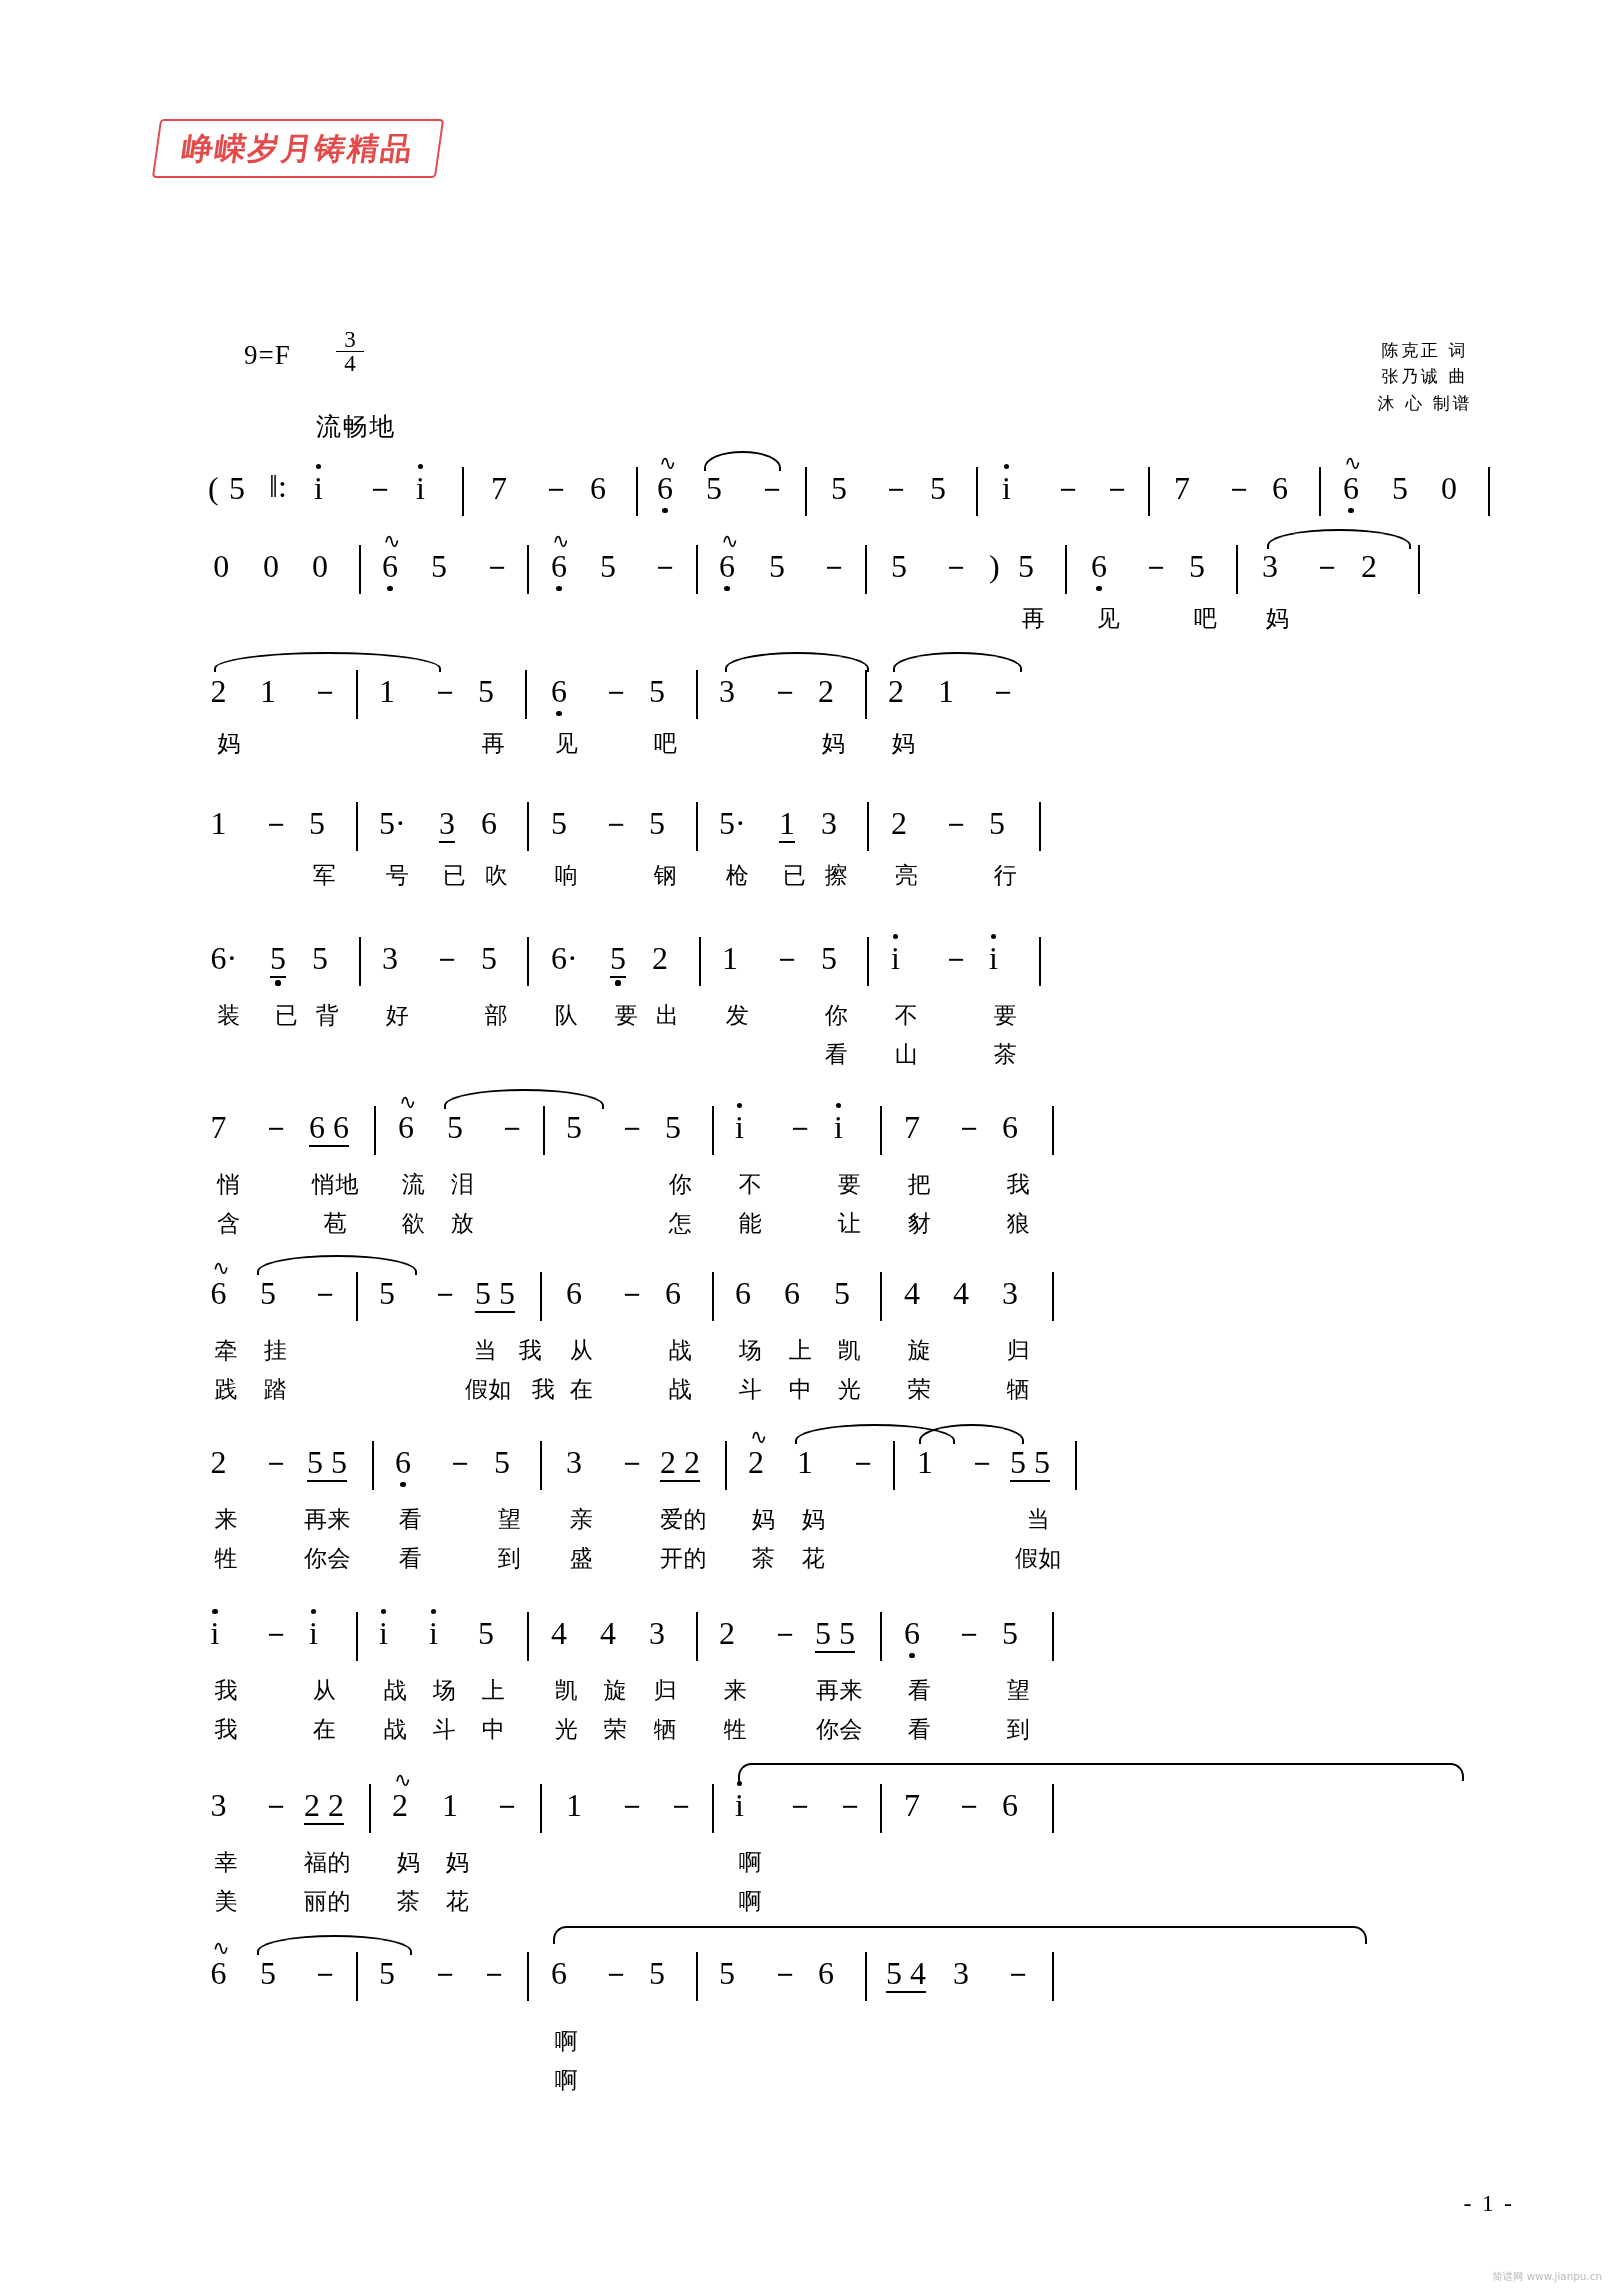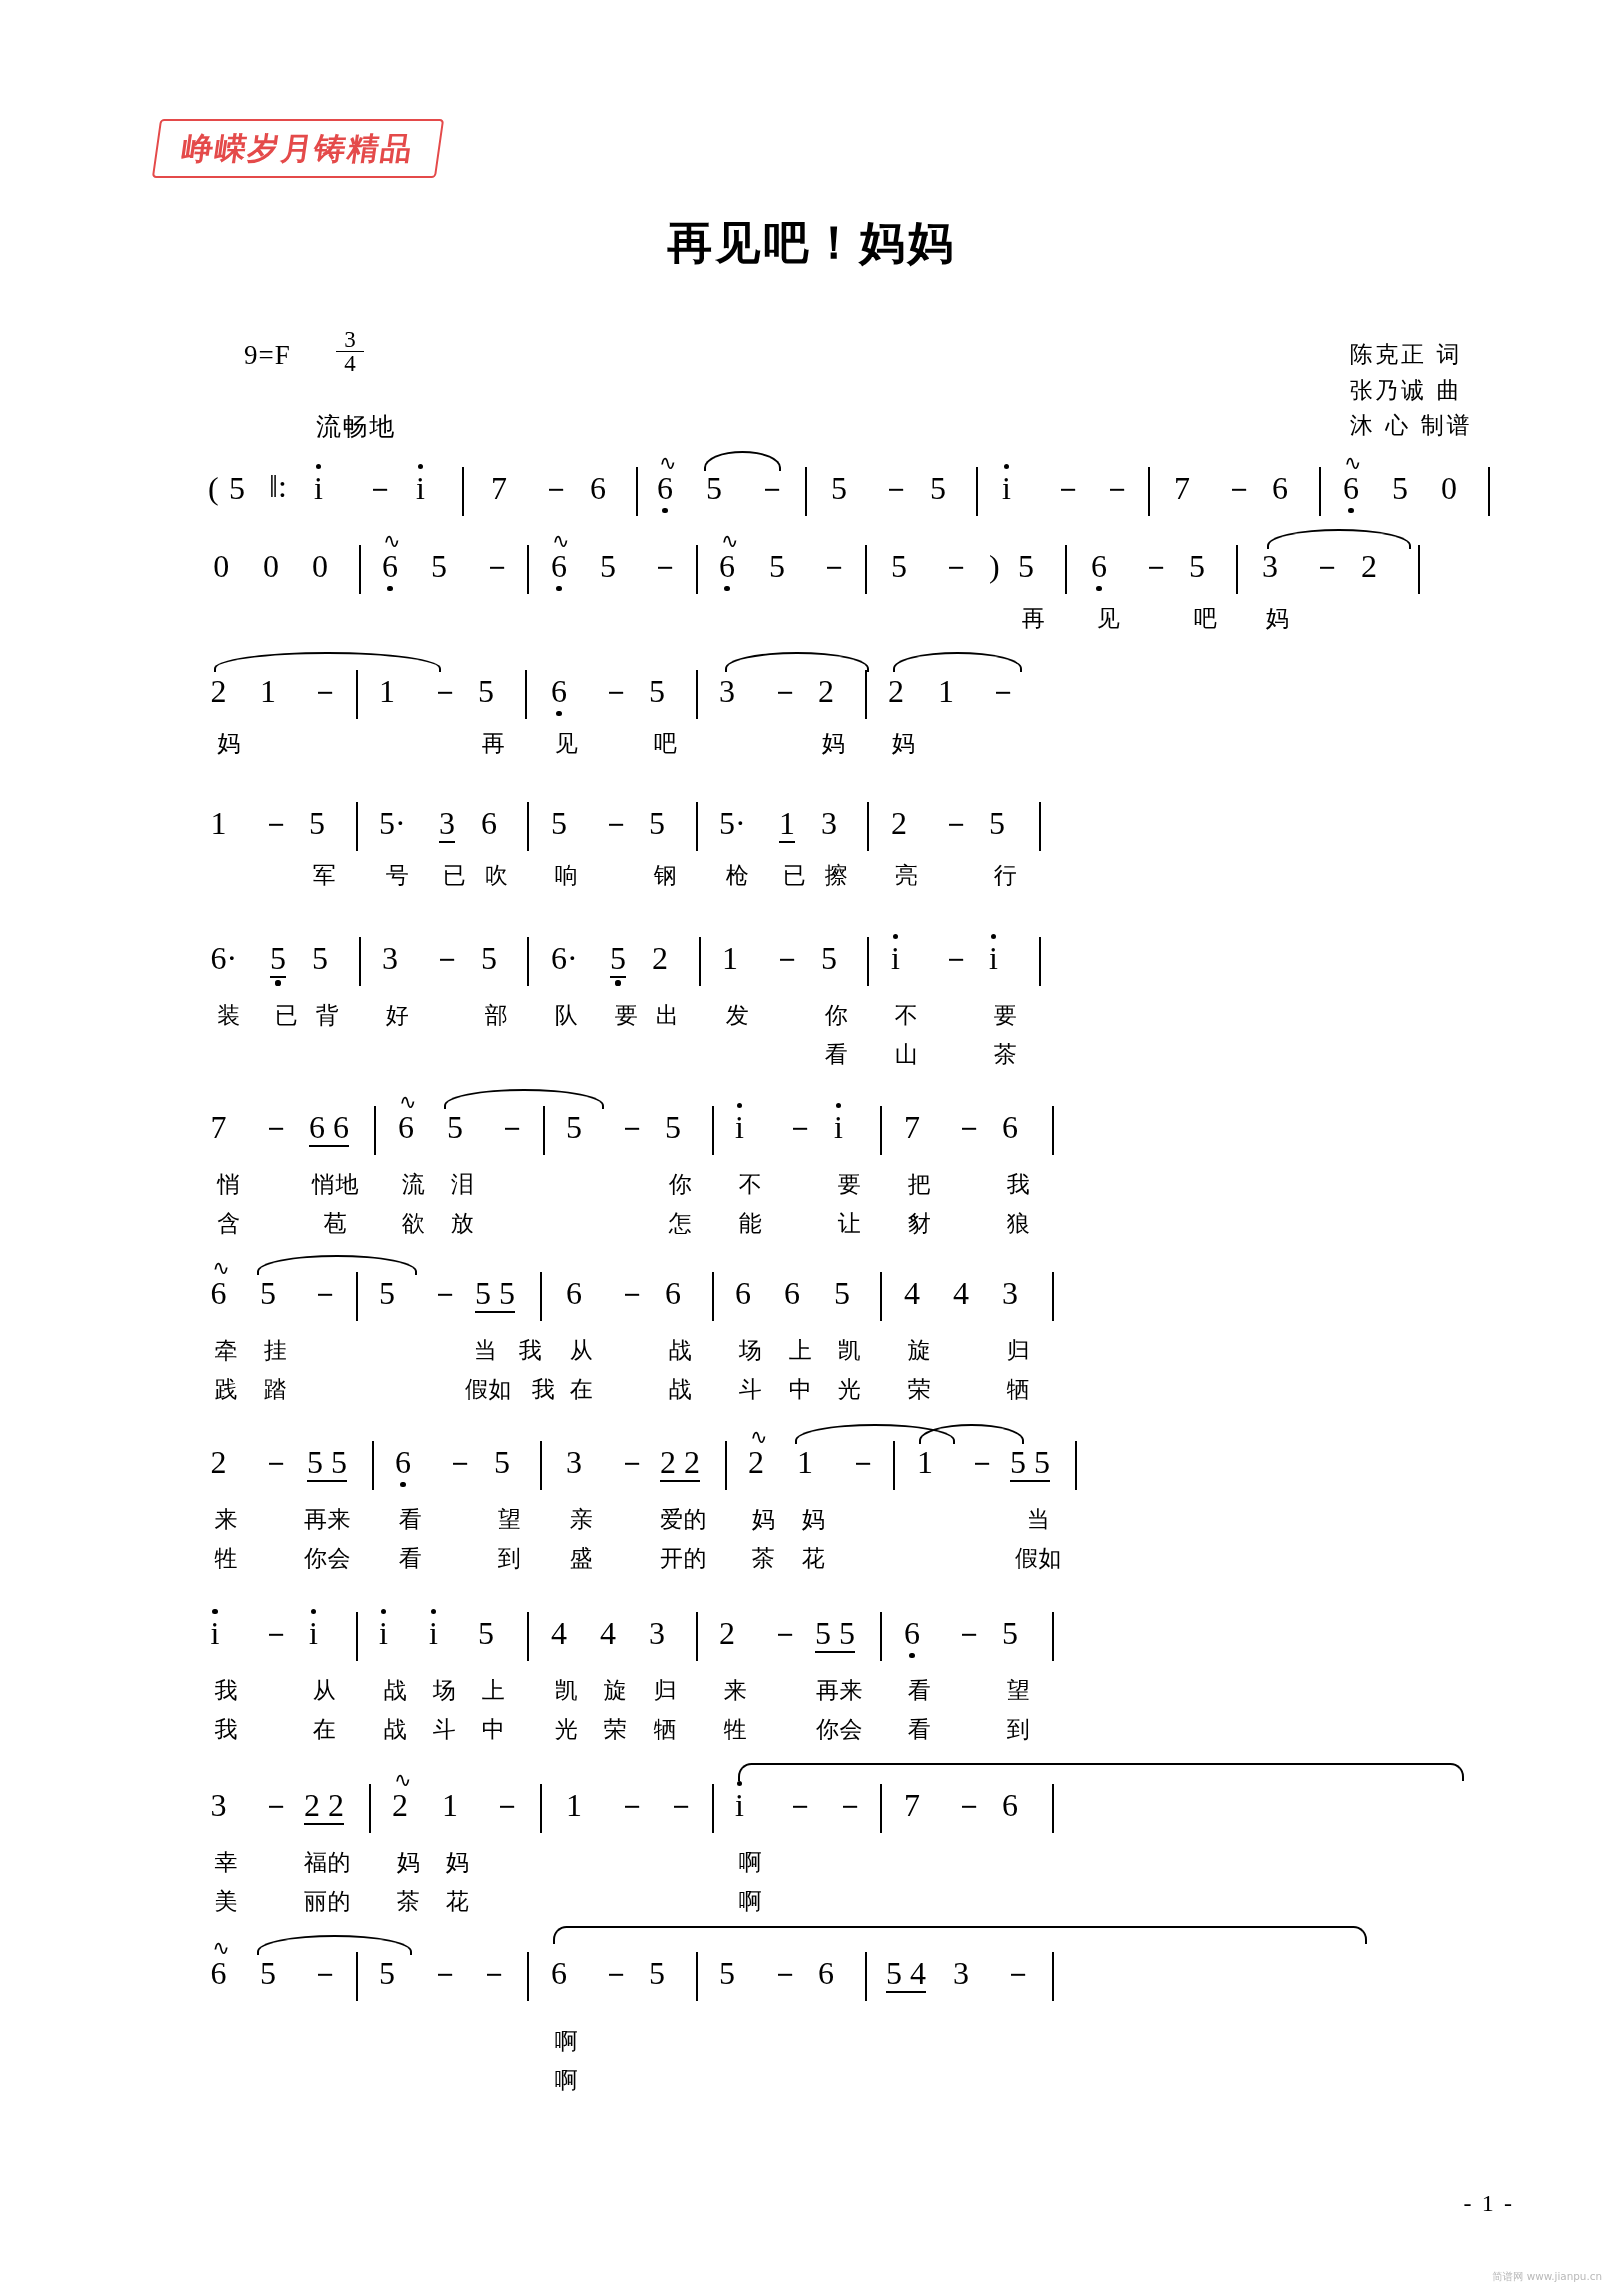--- a/index.html
+++ b/index.html
@@ -76,23 +76,23 @@
     top: 410px;
     font-family: "DejaVu Sans", sans-serif;
     font-size: 25px;
     letter-spacing: 1.6px;
   }
   
   .credits {
     position: absolute;
     right: 151px;
     top: 337px;
-    text-align: left;
+    text-align: center;
     font-family: "DejaVu Sans", sans-serif;
-    font-size: 23px;
+    font-size: 17px;
     line-height: 1.55;
     letter-spacing: 2.6px;
   }
   
   .staff {
     position: absolute;
     left: 208px;
     width: 1210px;
     height: 78px;
   }
@@ -189,21 +189,20 @@
     line-height: 1;
   }
 </style>
 </head>
 <body>
 
 <div id="sheet">
 
   <div class="stamp">峥嵘岁月铸精品</div>
 
-  <div class="title">再见吧！妈妈</div>
 
   <div class="keysig">9=F</div>
   <div class="meter">
     <span class="num">3</span>
     <span class="den">4</span>
   </div>
   <div class="tempo">流畅地</div>
 
   <div class="credits">
     <div>陈克正 词</div>

